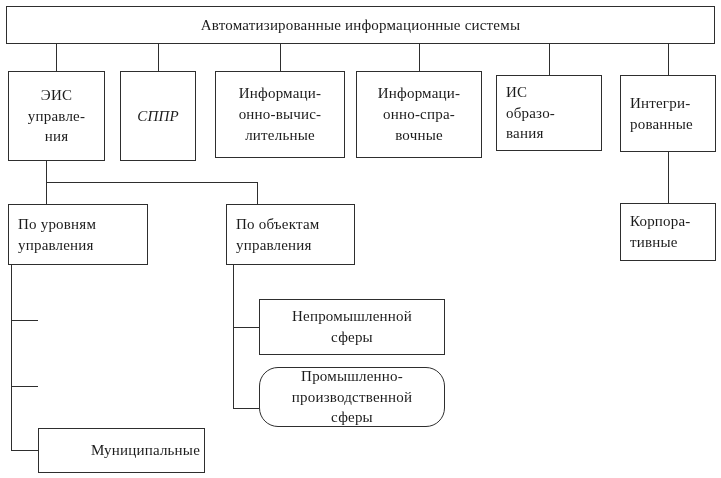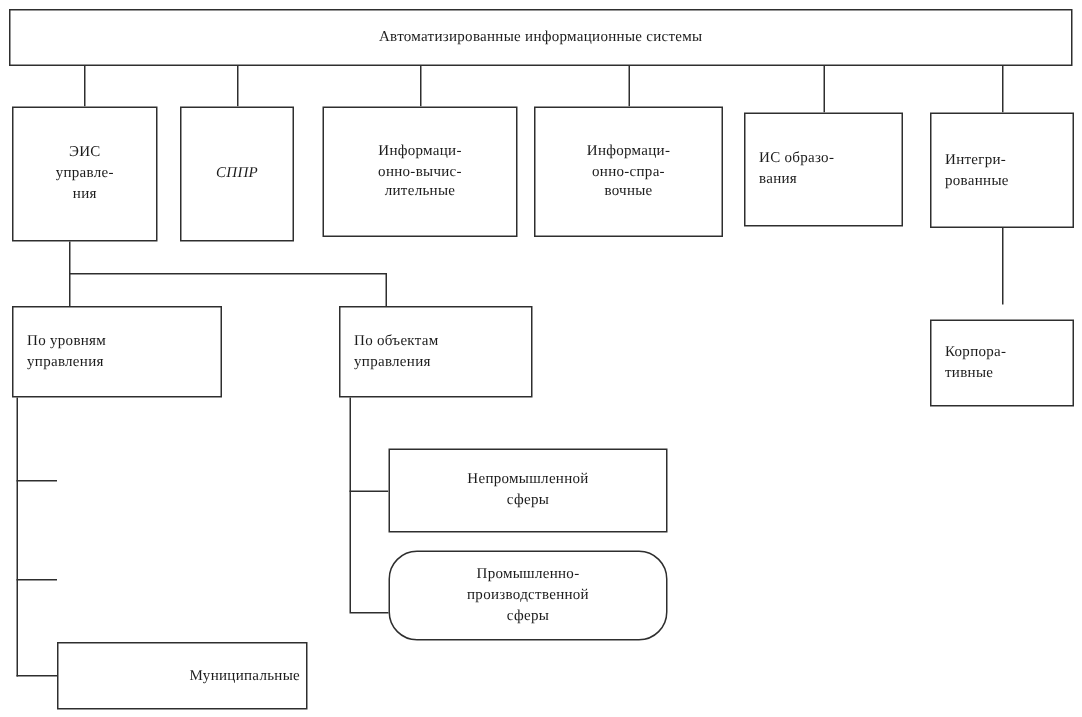--- a/index.html
+++ b/index.html
@@ -18,21 +18,21 @@
   }
   .box {
     position: absolute;
     box-sizing: border-box;
     border: 1px solid #2e2e2e;
     background: #ffffff;
     display: flex;
     align-items: center;
     justify-content: center;
     text-align: center;
-    font-size: 10px;
+    font-size: 15px;
     line-height: 1.38;
     letter-spacing: 0.2px;
     white-space: pre-line;
     padding: 2px 4px;
   }
   .box.left {
     justify-content: flex-start;
     text-align: left;
     padding-left: 9px;
     padding-right: 21px;
@@ -86,21 +86,21 @@
     <span>ИС образо-
 вания</span>
   </div>
 
   <div class="box left" style="left:620px; top:75px; width:96px; height:77px;">
     <span>Интегри-
 рованные</span>
   </div>
 
   <div class="vline" style="left:668px; top:152px; height:51px;"></div>
-  <div class="box left" style="left:620px; top:213px; width:96px; height:58px;">
+  <div class="box left" style="left:620px; top:203px; width:96px; height:58px;">
     <span>Корпора-
 тивные</span>
   </div>
 
   <div class="vline" style="left:46px;  top:161px; height:43px;"></div>
   <div class="hline" style="left:46px;  top:182px; width:212px;"></div>
   <div class="vline" style="left:257px; top:182px; height:22px;"></div>
 
   <div class="box left" style="left:8px; top:204px; width:140px; height:61px;">
     <span>По уровням

